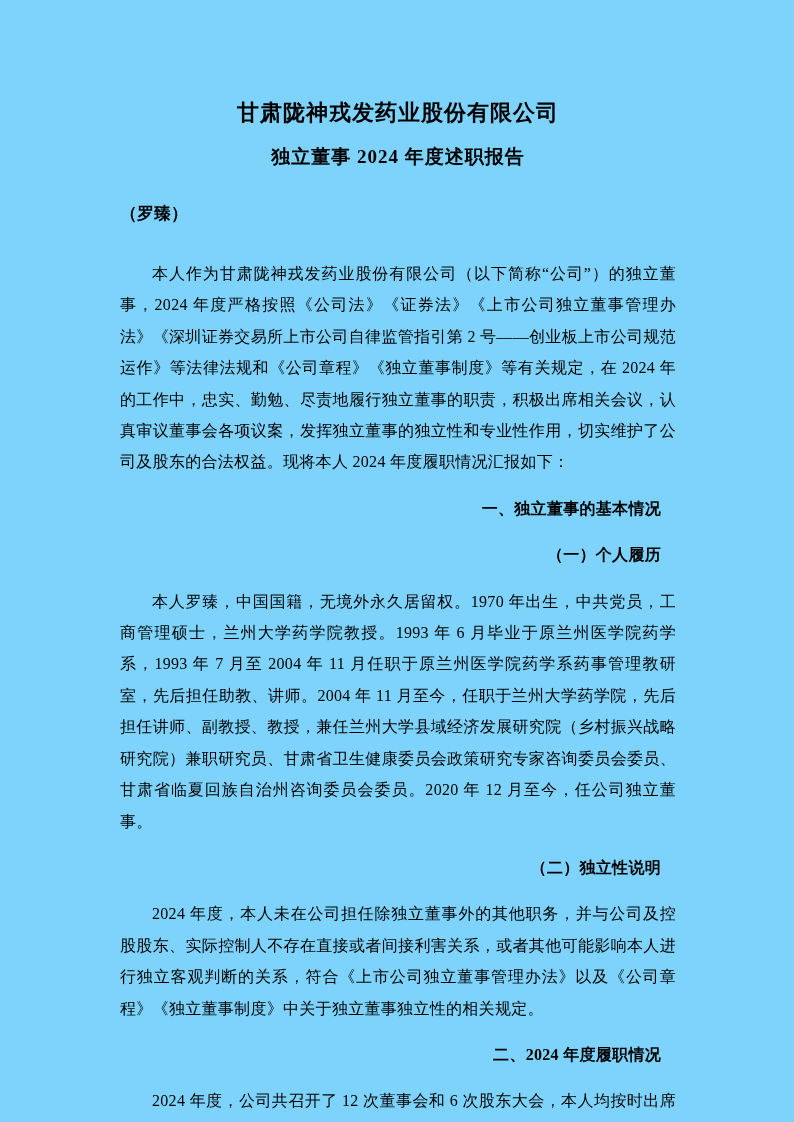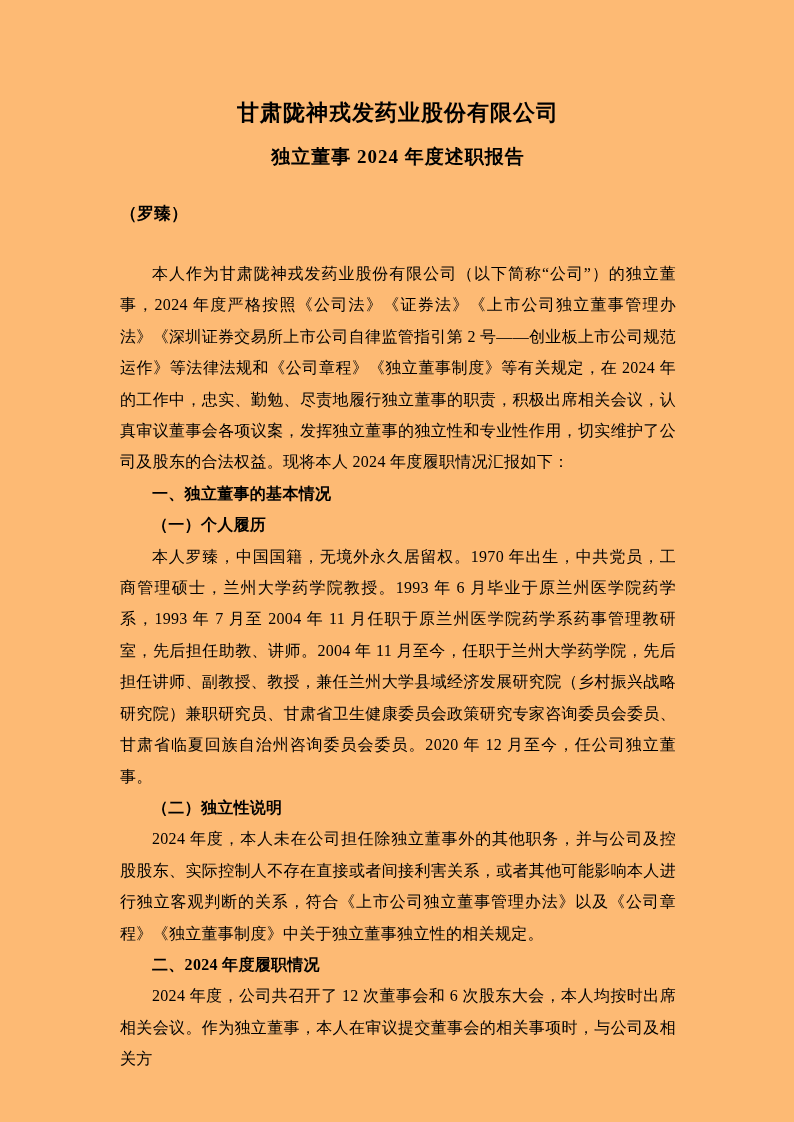--- a/index.html
+++ b/index.html
@@ -4,21 +4,21 @@
 <style>
   html, body {
     margin: 0;
     padding: 0;
     background: #ffffff;
   }
   .page {
     position: relative;
     width: 794px;
     height: 1122px;
-    background: #fdba74;
+    background: #7dd3fc;
     overflow: hidden;
     font-family: "Liberation Serif", "DejaVu Serif", serif;
     color: #000000;
   }
   .doc {
     position: absolute;
     top: 0;
     left: 0;
     right: 0;
     bottom: 0;
@@ -53,25 +53,25 @@
     font-size: 16px;
     line-height: 31.4px;
   }
   .para {
     margin: 0;
     text-indent: 2em;
     text-align: justify;
     letter-spacing: 0.3px;
   }
   .heading {
-    margin: 0;
+    margin: 15px;
     text-indent: 2em;
     font-weight: bold;
     font-size: 16px;
-    text-align: left;
+    text-align: right;
     letter-spacing: 0.3px;
   }
 </style>
 </head>
 <body>
 
 <div class="page">
   <div class="doc">
 
     <h1 class="doc-title">甘肃陇神戎发药业股份有限公司</h1>

